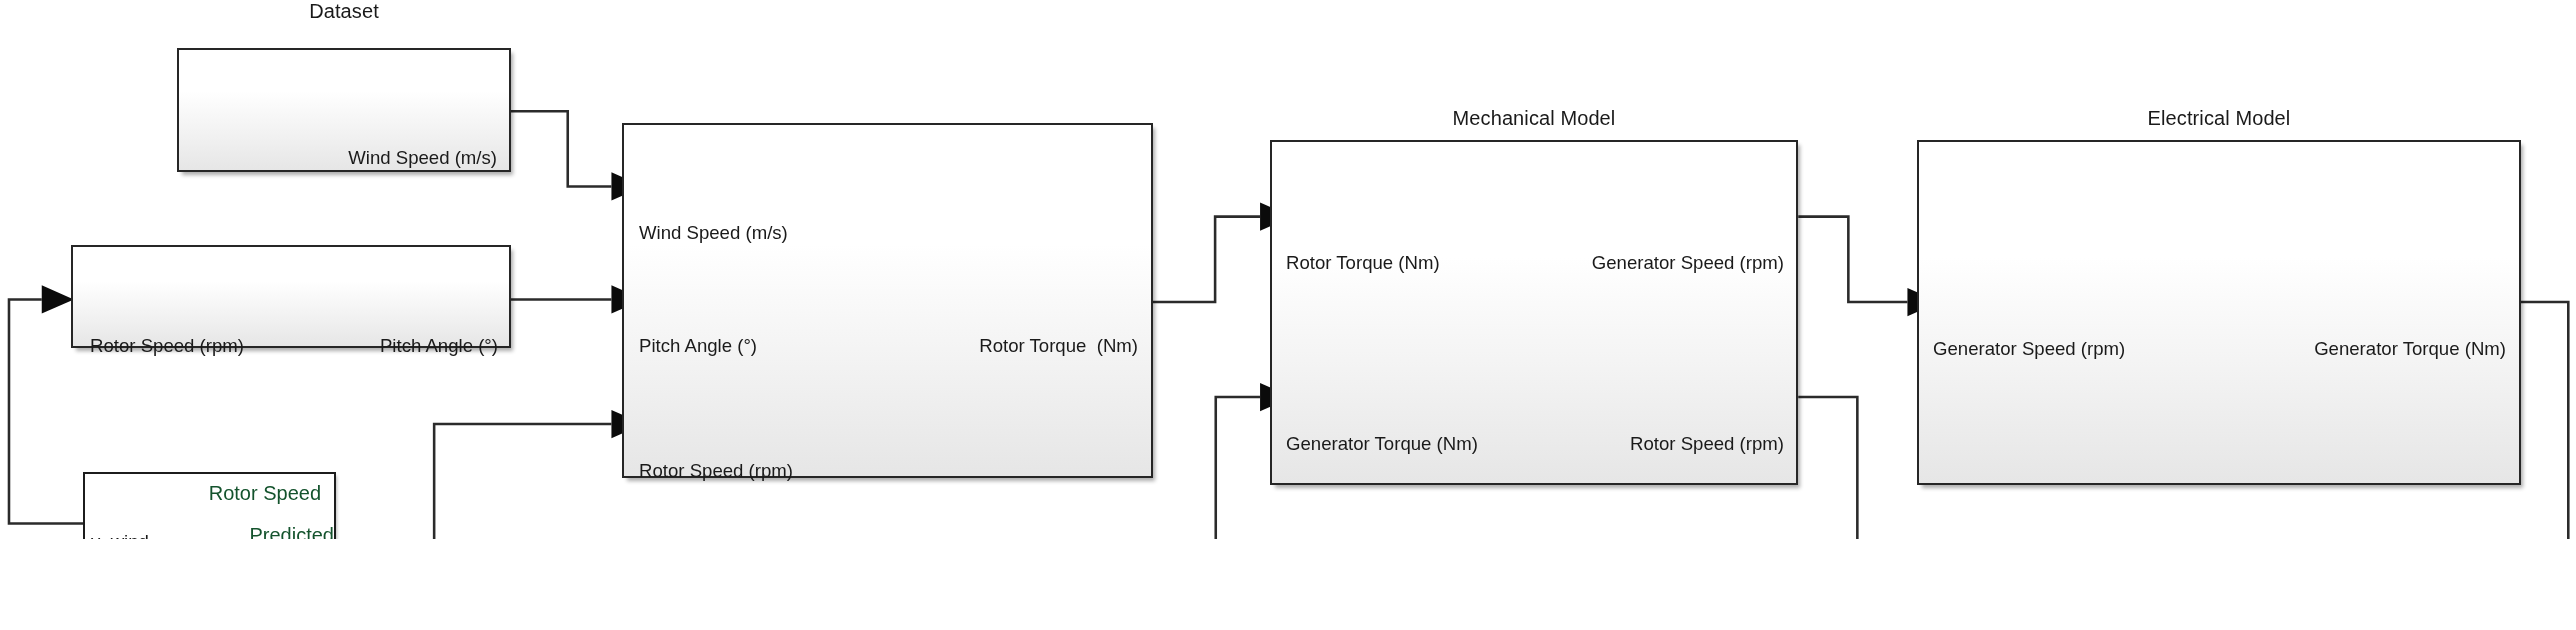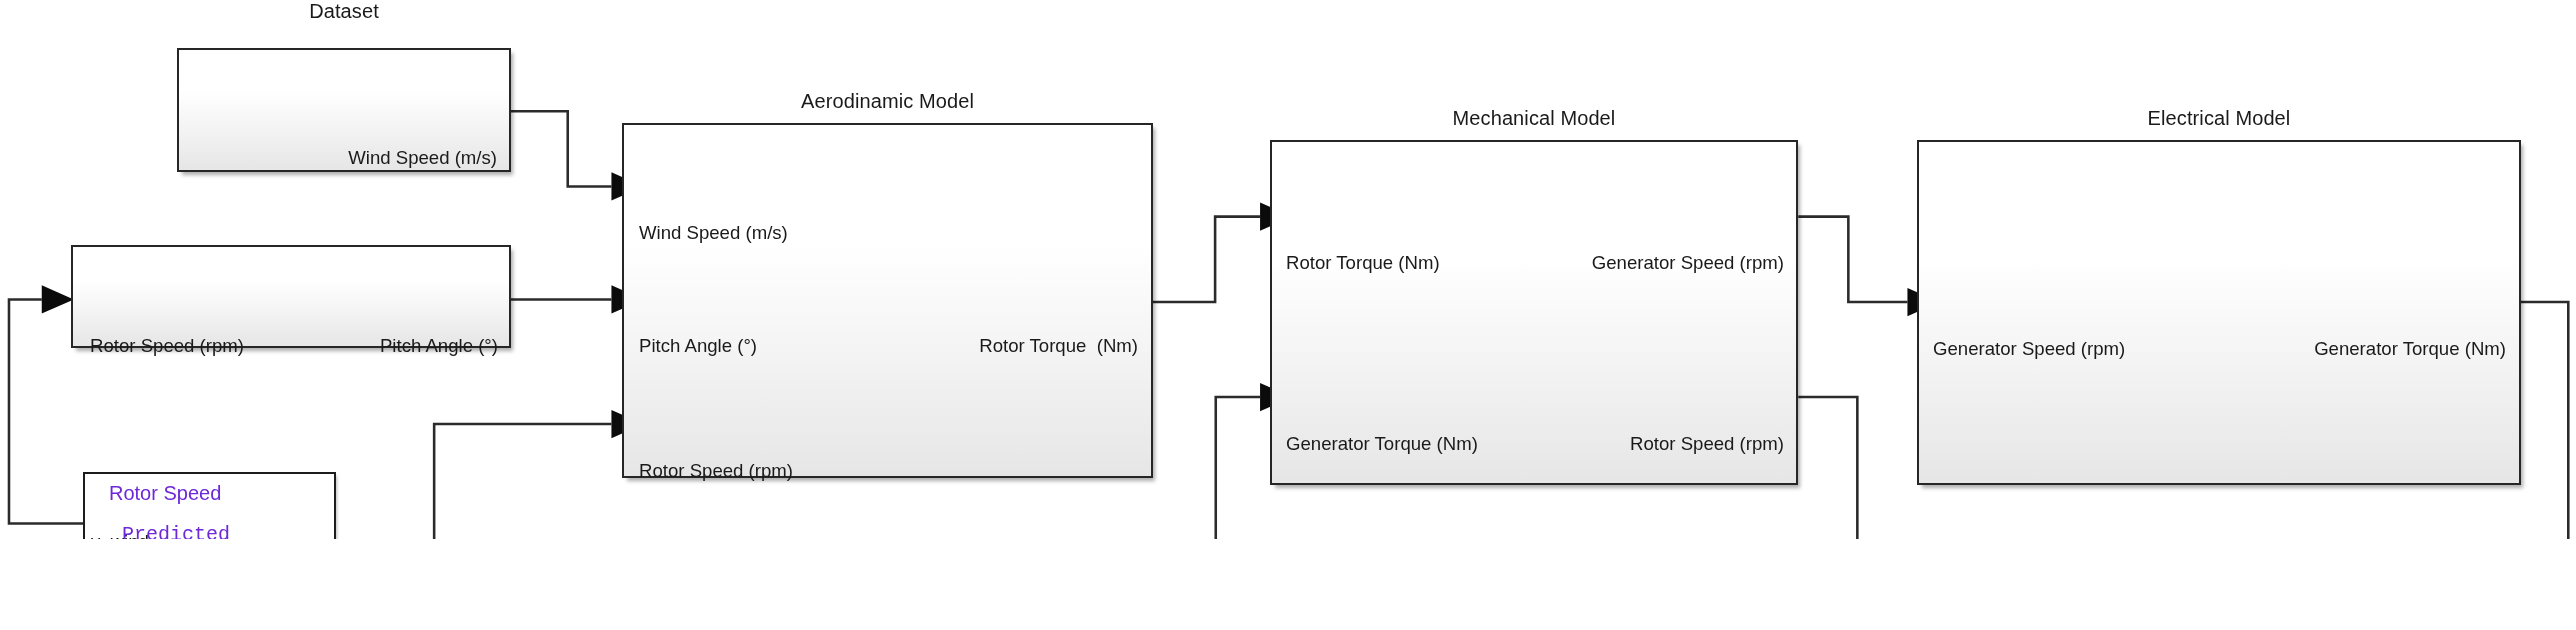--- a/index.html
+++ b/index.html
@@ -59,23 +59,23 @@
     color: #1a1a1a;
     white-space: pre;
     line-height: 1;
     margin-top: 47px;
   }
   .port-label.in  { text-align: left; }
   .port-label.out { text-align: right; }
   .stacked {
     position: absolute;
     font-size: 20px;
-    color: #6d28d9;
+    color: #14532d;
     white-space: pre;
-    text-align: left;
+    text-align: right;
     line-height: 1.02;
   }
 </style>
 </head>
 <body>
 
 <div id="canvas">
 
   <svg class="wires" viewBox="0 0 4011 982">
 
@@ -104,24 +104,23 @@
   <div class="block-title" style="left:177px; top:0px; width:334px;">Dataset</div>
   <div class="block" style="left:177px; top:48px; width:334px; height:124px;"></div>
   <div class="port-label out" style="left:189px; top:102px; width:308px;">Wind Speed (m/s)</div>
 
   <div class="block" style="left:71px; top:245px; width:440px; height:103px;"></div>
   <div class="port-label in" style="left:90px; top:290px;">Rotor Speed (rpm)</div>
   <div class="port-label out" style="left:254px; top:290px; width:244px;">Pitch Angle (°)</div>
 
   <div class="block flat" style="left:83px; top:472px; width:253px; height:95px;"></div>
   <div class="stacked" style="left:109px; top:483px; width:212px;">Rotor Speed</div>
-  <div class="stacked" style="left:122px; top:525px; width:212px;font-family:Liberation Mono, monospace;">Predicted</div>
+  <div class="stacked" style="left:122px; top:525px; width:212px;">Predicted</div>
   <div class="port-label in" style="left:91px; top:486px;">v_wind</div>
 
-  <div class="block-title" style="left:622px; top:90px; width:531px;">Aerodinamic Model</div>
   <div class="block" style="left:622px; top:123px; width:531px; height:355px;"></div>
   <div class="port-label in" style="left:639px; top:177px;">Wind Speed (m/s)</div>
   <div class="port-label in" style="left:639px; top:290px;">Pitch Angle (°)</div>
   <div class="port-label in" style="left:639px; top:415px;">Rotor Speed (rpm)</div>
   <div class="port-label out" style="left:886px; top:290px; width:252px;">Rotor Torque  (Nm)</div>
 
   <div class="block-title" style="left:1270px; top:107px; width:528px;">Mechanical Model</div>
   <div class="block" style="left:1270px; top:140px; width:528px; height:345px;"></div>
   <div class="port-label in" style="left:1286px; top:207px;">Rotor Torque (Nm)</div>
   <div class="port-label in" style="left:1286px; top:388px;">Generator Torque (Nm)</div>

